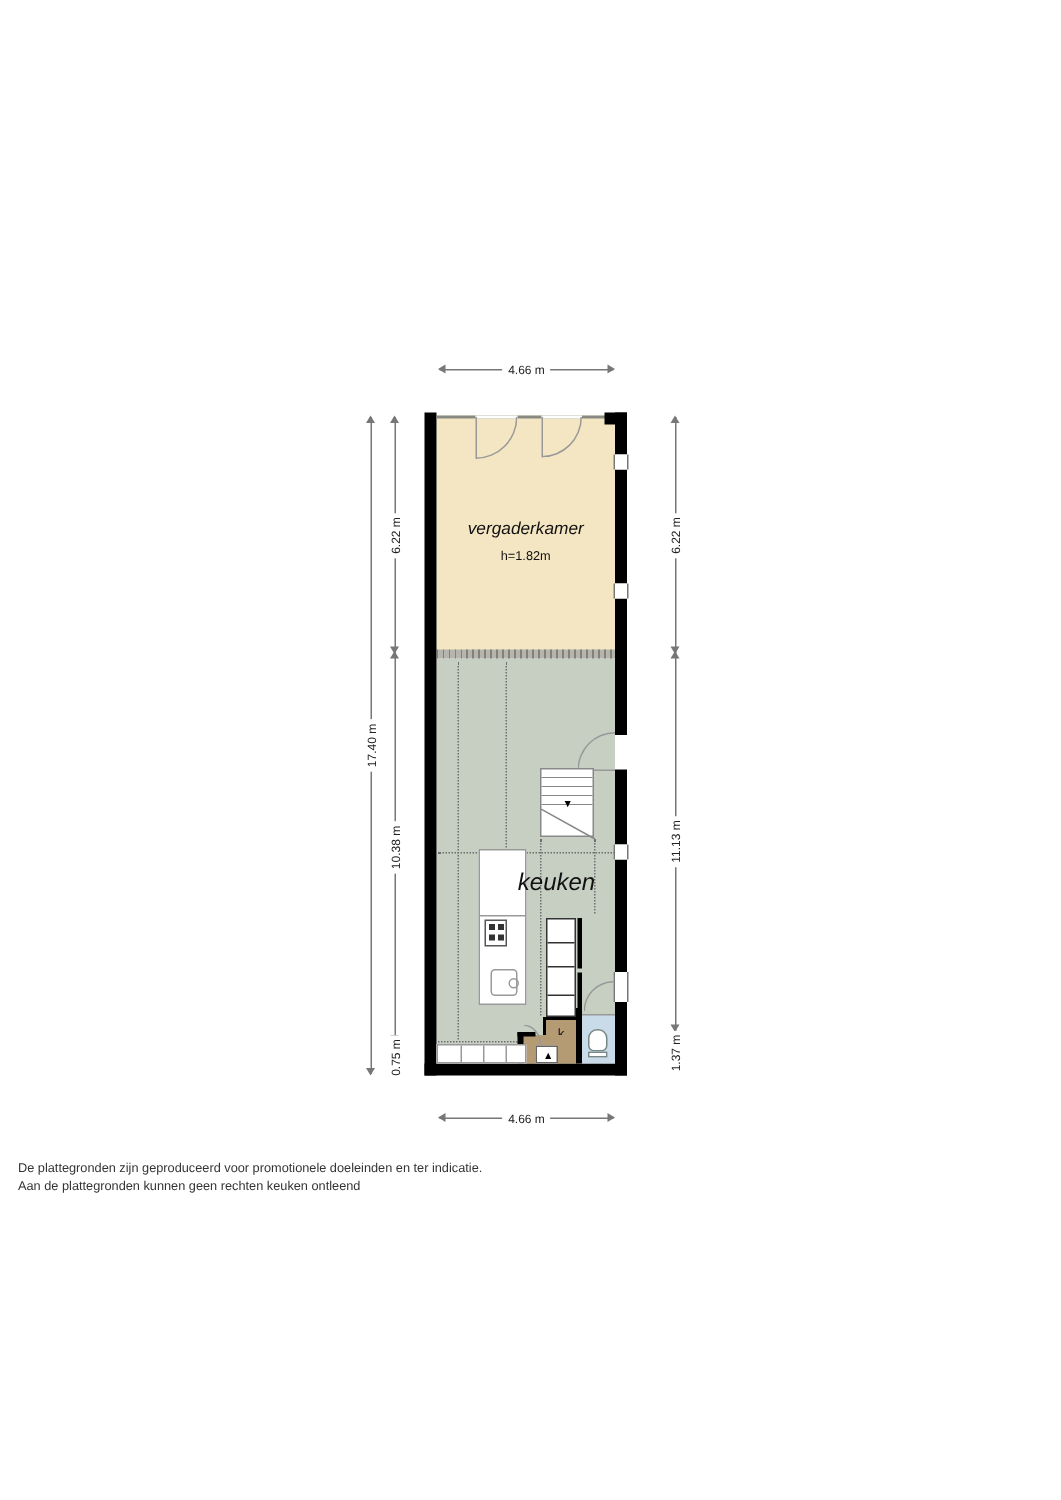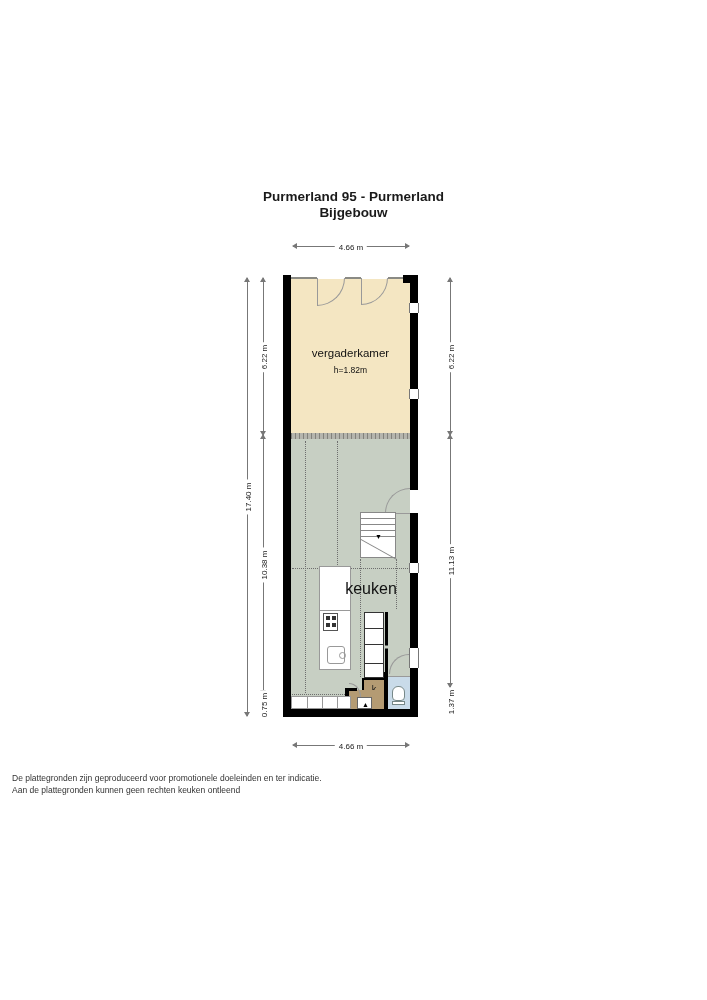--- a/index.html
+++ b/index.html
@@ -18,38 +18,36 @@
   .hdim{position:absolute;height:1px;background:#777;}
   .ah{position:absolute;width:0;height:0;}
   .ah.up{left:-3px;top:-1px;border-left:3px solid transparent;border-right:3px solid transparent;border-bottom:5px solid #777;}
   .ah.down{left:-3px;bottom:-1px;border-left:3px solid transparent;border-right:3px solid transparent;border-top:5px solid #777;}
   .ah.lf{top:-3px;left:-1px;border-top:3px solid transparent;border-bottom:3px solid transparent;border-right:5px solid #777;}
   .ah.rt{top:-3px;right:-1px;border-top:3px solid transparent;border-bottom:3px solid transparent;border-left:5px solid #777;}
   .vlabel{position:absolute;top:50%;left:50%;transform:translate(-50%,-50%) rotate(-90deg);background:#fff;padding:0 3px;font-size:8px;white-space:nowrap;color:#222;}
   .hlabel{position:absolute;top:50%;left:50%;transform:translate(-50%,-50%);background:#fff;padding:0 4px;font-size:8px;white-space:nowrap;color:#222;}
   .title1{position:absolute;left:0;top:189px;width:707px;text-align:center;font-size:13.5px;font-weight:bold;}
   .title2{position:absolute;left:0;top:205px;width:707px;text-align:center;font-size:13.5px;font-weight:bold;}
-  .roomlabel{position:absolute;text-align:center;font-size:11.5px;color:#111;}
+  .roomlabel{position:absolute;text-align:center;font-size:11.5px;color:#111;font-style:italic;}
   .roomsub{position:absolute;text-align:center;font-size:8.5px;color:#111;}
   .footer{position:absolute;left:12px;width:707px;text-align:left;font-size:8.5px;color:#333;}
   .stairs{position:absolute;background:#fff;border:1px solid #888;box-sizing:border-box;}
   .treads{position:absolute;left:0;top:0;right:0;height:27px;background:repeating-linear-gradient(180deg,transparent 0 5px,#888 5px 6px);}
   .diag{position:absolute;height:1px;background:#888;transform-origin:0 0;}
   .fixture{position:absolute;background:#fff;border:1px solid #999;box-sizing:border-box;}
   .divline{position:absolute;background:#999;}
   .burner{position:absolute;width:4px;height:4px;background:#333;}
   .arrowglyph{position:absolute;font-size:7px;color:#000;line-height:1;}
 </style>
 </head>
 <body>
 
 <div class="canvas">
 
-  <div class="title1">Purmerland 95 - Purmerland</div>
-  <div class="title2">Bijgebouw</div>
 
   <div class="hdim" style="left:293px;top:246px;width:116px;">
     <i class="ah lf"></i>
       <i class="ah rt"></i>
     <span class="hlabel">4.66 m</span>
   </div>
 
   <div class="hdim" style="left:293px;top:745px;width:116px;">
     <i class="ah lf"></i>
       <i class="ah rt"></i>

